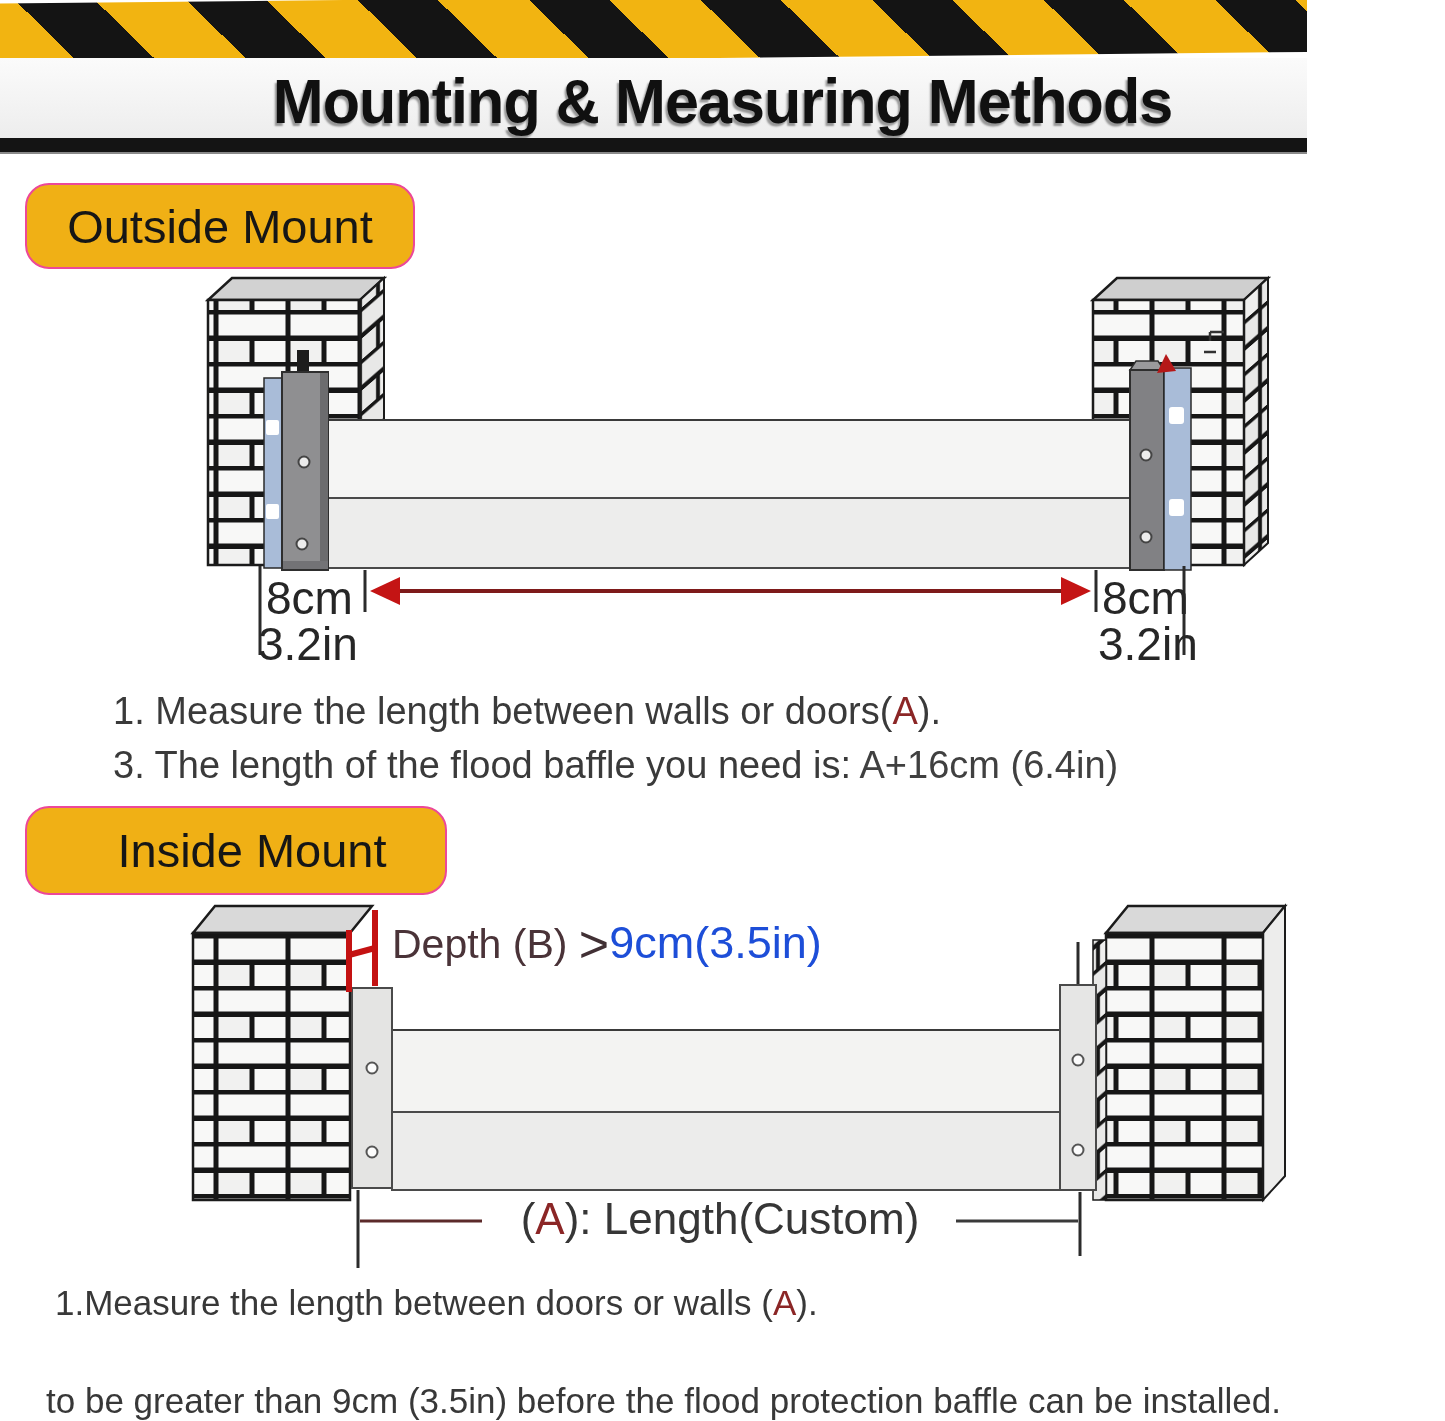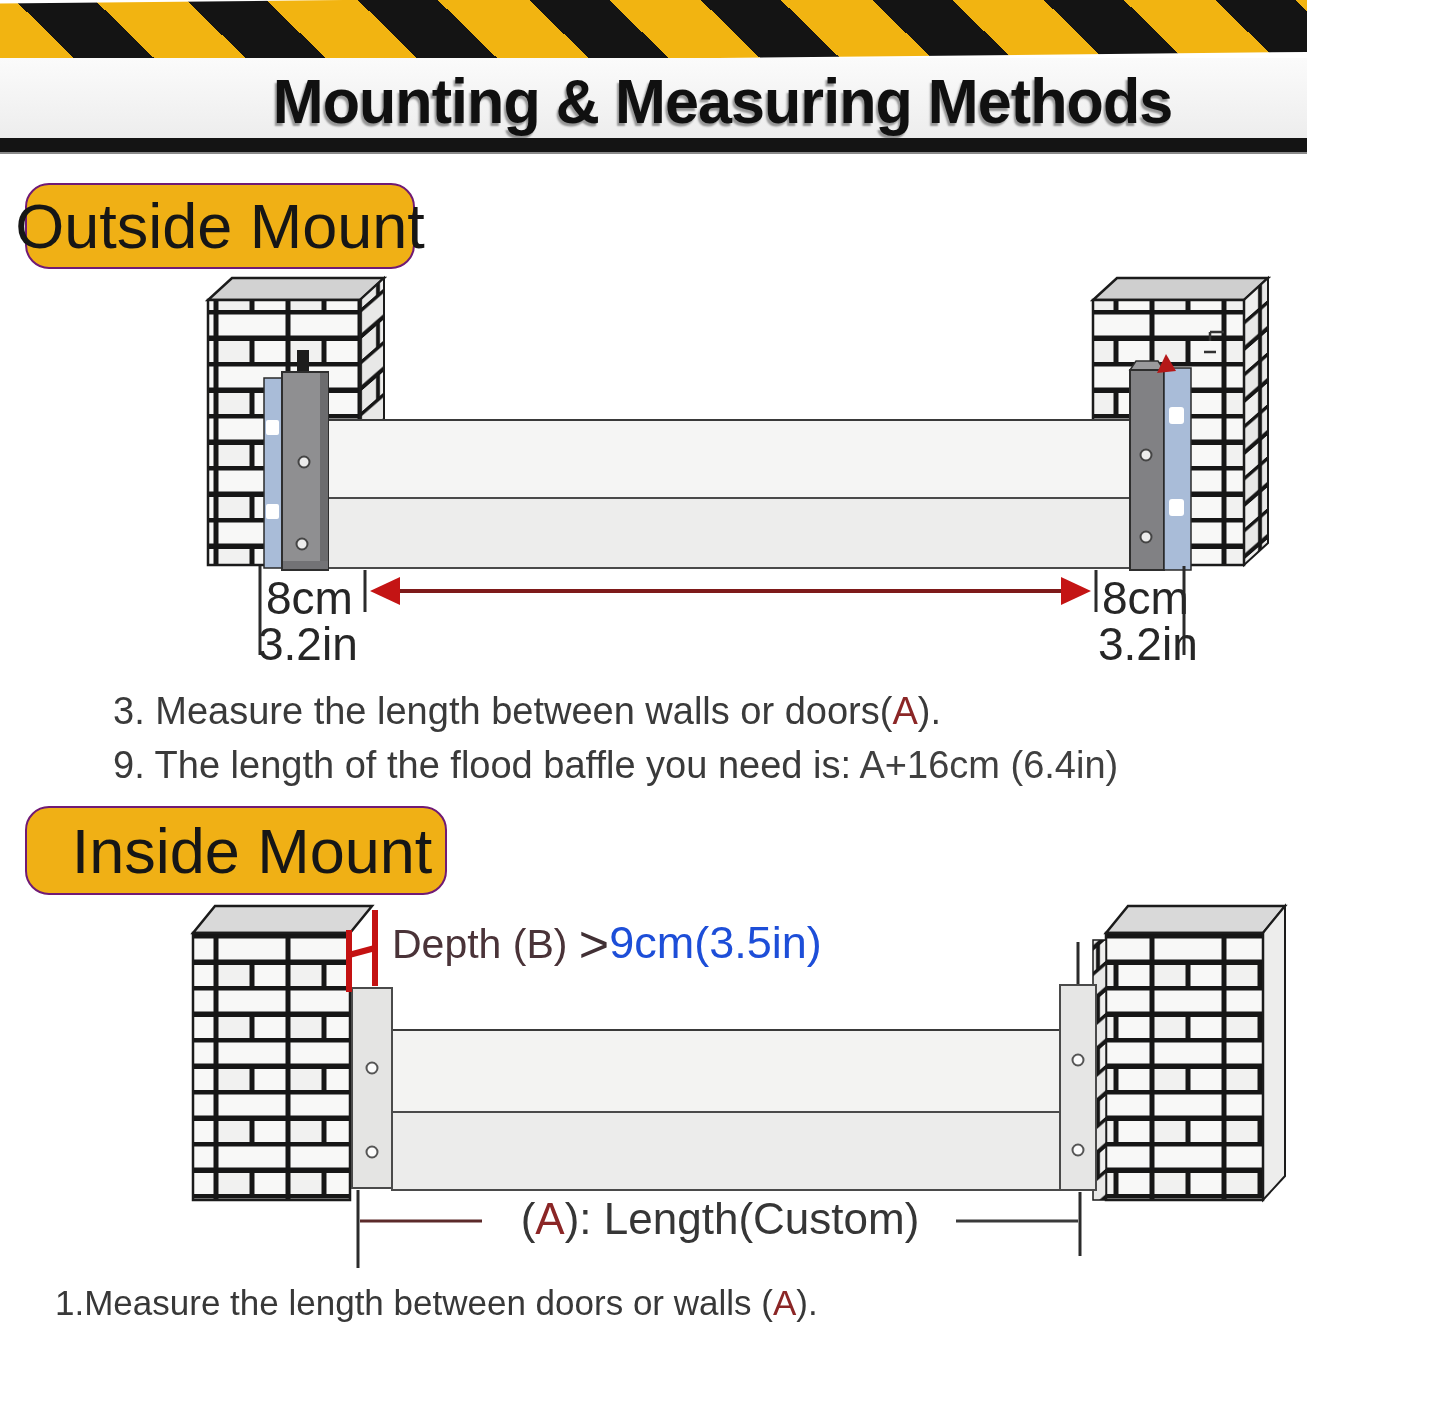--- a/index.html
+++ b/index.html
@@ -12,23 +12,23 @@
   .titleband{position:absolute;left:0;top:58px;width:1445px;height:80px;
              background:linear-gradient(180deg,#fbfbfb,#ededed);}
   .title{position:absolute;left:0;top:62px;width:1445px;height:78px;line-height:78px;
          text-align:center;font-size:63px;font-weight:bold;color:#101010;
          letter-spacing:-1px;transform:scaleX(.97);
          text-shadow:-2px 3px 2px rgba(0,0,0,.38);white-space:nowrap;}
   .blackbar{position:absolute;left:0;top:138px;width:1445px;height:14px;background:#141414;
             border-bottom:2px solid #8a8a8a;}
   
   .pill{position:absolute;left:25px;width:386px;height:82px;border-radius:24px;
-        background:#f0b015;border:2px solid #701a75;
+        background:#f0b015;border:2px solid #ec4899;
         display:flex;align-items:center;justify-content:center;
-        font-size:63px;color:#161616;white-space:nowrap;}
+        font-size:47px;color:#161616;white-space:nowrap;}
   .pill.outside{top:183px;}
   .pill.inside{top:806px;height:85px;padding-left:32px;}
   
   .art{position:absolute;left:0;top:0;width:1445px;height:1421px;}
   
   .mtext{position:absolute;white-space:nowrap;color:#262626;font-size:46px;}
   .spanlabel{position:absolute;left:390px;top:601px;width:680px;text-align:center;white-space:nowrap;}
   .spanlabel .A{font-size:52px;font-weight:bold;color:#cf1212;}
   .spanlabel .rest{font-size:40px;color:#363636;}
   .steps{position:absolute;white-space:nowrap;font-size:38px;color:#3a3a3a;}
@@ -171,31 +171,32 @@
     </g>
   </svg>
 
   <div class="mtext" style="left:266px;top:571px;">8cm</div>
   <div class="mtext" style="left:258px;top:617px;">3.2in</div>
   <div class="mtext" style="left:1102px;top:571px;">8cm</div>
   <div class="mtext" style="left:1098px;top:617px;">3.2in</div>
 
 
   <div class="steps" style="left:113px;top:690px;">
-    <span>3. Measure the length between walls or doors(</span><span class="maroon">A</span><span>).</span>
+    <span>1. Measure the length between walls or doors(</span><span class="maroon">A</span><span>).</span>
   </div>
   <div class="steps" style="left:113px;top:744px;">
-    <span>9. The length of the flood baffle you need is: </span><span class="redpart">A+16cm (6.4in)</span>
+    <span>3. The length of the flood baffle you need is: </span><span class="redpart">A+16cm (6.4in)</span>
   </div>
 
   <div class="depthlabel">
     <span class="d1">Depth (B) </span><span class="gt">&gt;</span><span class="d2">9cm(3.5in)</span>
   </div>
 
   <div class="measure2">
     <span>(</span><span class="maroon">A</span><span>): Length(Custom)</span>
   </div>
 
   <div class="bsteps" style="left:55px;top:1283px;">
     <span>1.Measure the length between doors or walls (</span><span class="maroon">A</span><span>).</span>
   </div>
+  <div class="bsteps" style="left:46px;top:1381px;">to be greater than 9cm (3.5in) before the flood protection baffle can be installed.</div>
 
 </div>
 
 </body></html>

